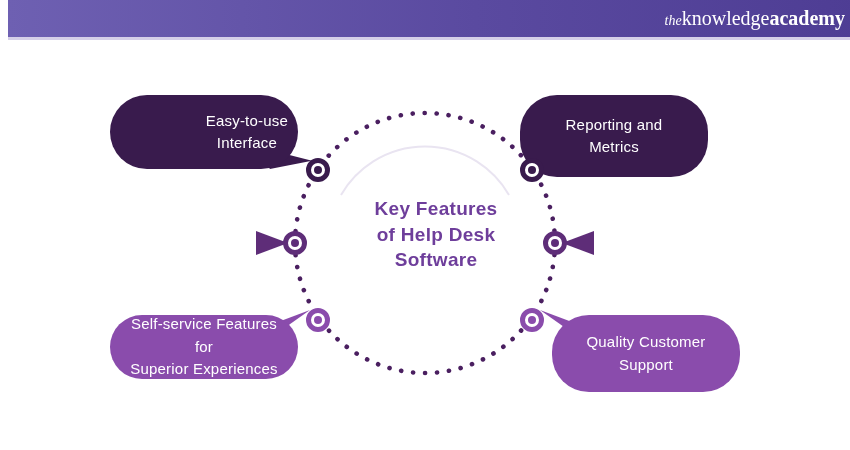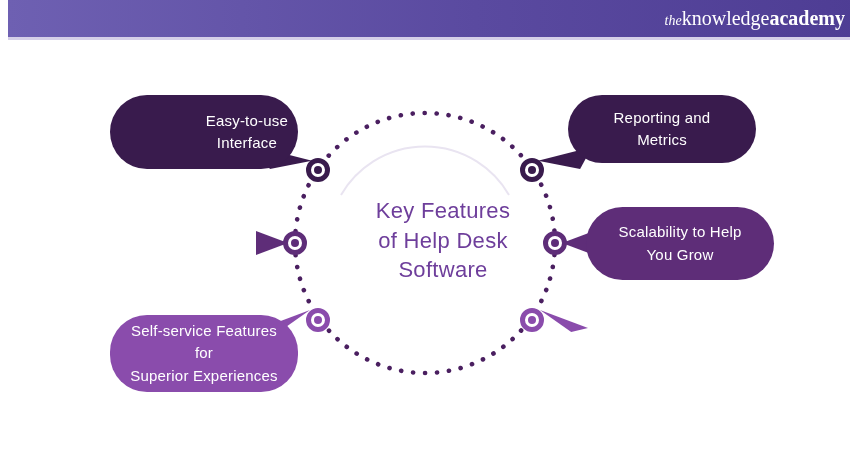--- a/index.html
+++ b/index.html
@@ -17,39 +17,39 @@
     position:absolute;right:13px;top:7px;color:#ffffff;
     font-family:"Liberation Serif","DejaVu Serif",serif;
     font-size:20px;line-height:22px;white-space:nowrap;
   }
   .logo .lg-the{font-style:italic;font-size:14px;}
   .logo .lg-know{font-weight:400;}
   .logo .lg-acad{font-weight:700;}
   
   .circle-svg{position:absolute;left:0;top:0;}
   .center-title{
-    position:absolute;left:321px;top:196px;width:244px;
-    text-align:center;font-size:22px;font-weight:400;color:#6e3e9b;
+    position:absolute;left:314px;top:196px;width:244px;
+    text-align:center;font-size:19px;font-weight:700;color:#6e3e9b;
     line-height:1.35;white-space:pre-line;letter-spacing:.3px;
   }
   
   .bubble{
     position:absolute;border-radius:37px;display:flex;align-items:center;justify-content:center;
     color:#ffffff;text-align:center;
   }
   .bubble .bubble-label{
     font-size:15px;line-height:1.5;white-space:pre-line;letter-spacing:.2px;padding:0 10px;
   }
   .c-dark{background:#391b4d;}
   .c-med{background:#5e2d78;}
   .c-light{background:#8a4cac;}
   .b-tl{left:110px;top:95px;width:188px;height:74px;justify-content:flex-end;}
   .b-ml{left:76px;top:207px;width:188px;height:73px;}
-  .b-bl{left:110px;top:315px;width:188px;height:77px;justify-content:center;}
-  .b-tr{left:568px;top:95px;width:188px;height:68px;}
+  .b-bl{left:110px;top:315px;width:188px;height:64px;justify-content:center;}
+  .b-tr{left:520px;top:95px;width:188px;height:82px;}
   .b-mr{left:586px;top:207px;width:188px;height:73px;}
   .b-br{left:552px;top:315px;width:188px;height:77px;}
   
   .tail{position:absolute;}
   .t-tl{left:258px;top:143px;width:54px;height:26px;clip-path:polygon(0 15%,100% 68%,22% 100%);}
   .t-tr{left:538px;top:143px;width:54px;height:26px;clip-path:polygon(100% 15%,0 68%,78% 100%);}
   .t-ml{left:256px;top:231px;width:32px;height:24px;clip-path:polygon(0 0,100% 50%,0 100%);}
   .t-mr{left:562px;top:231px;width:32px;height:24px;clip-path:polygon(100% 0,0 50%,100% 100%);}
   .t-bl{left:262px;top:306px;width:48px;height:26px;clip-path:polygon(0 85%,100% 15%,35% 100%);}
   .t-br{left:540px;top:306px;width:48px;height:26px;clip-path:polygon(100% 85%,0 15%,65% 100%);}
@@ -103,23 +103,23 @@
 Interface</span>
   </div>
   <div class="bubble b-bl c-light">
     <span class="bubble-label">Self-service Features for
 Superior Experiences</span>
   </div>
   <div class="bubble b-tr c-dark">
     <span class="bubble-label">Reporting and
 Metrics</span>
   </div>
-  <div class="bubble b-mr c-med">
-    <span class="bubble-label">Scalability to Help
-You Grow</span>
+  <div class="bubble b-br c-light">
+    <span class="bubble-label">Quality Customer
+Support</span>
   </div>
 
   <div class="ring r-tl c-dark">
       <span class="ring-dot"></span>
     </div>
   <div class="ring r-tr c-dark">
       <span class="ring-dot"></span>
     </div>
   <div class="ring r-ml c-med">
       <span class="ring-dot"></span>

